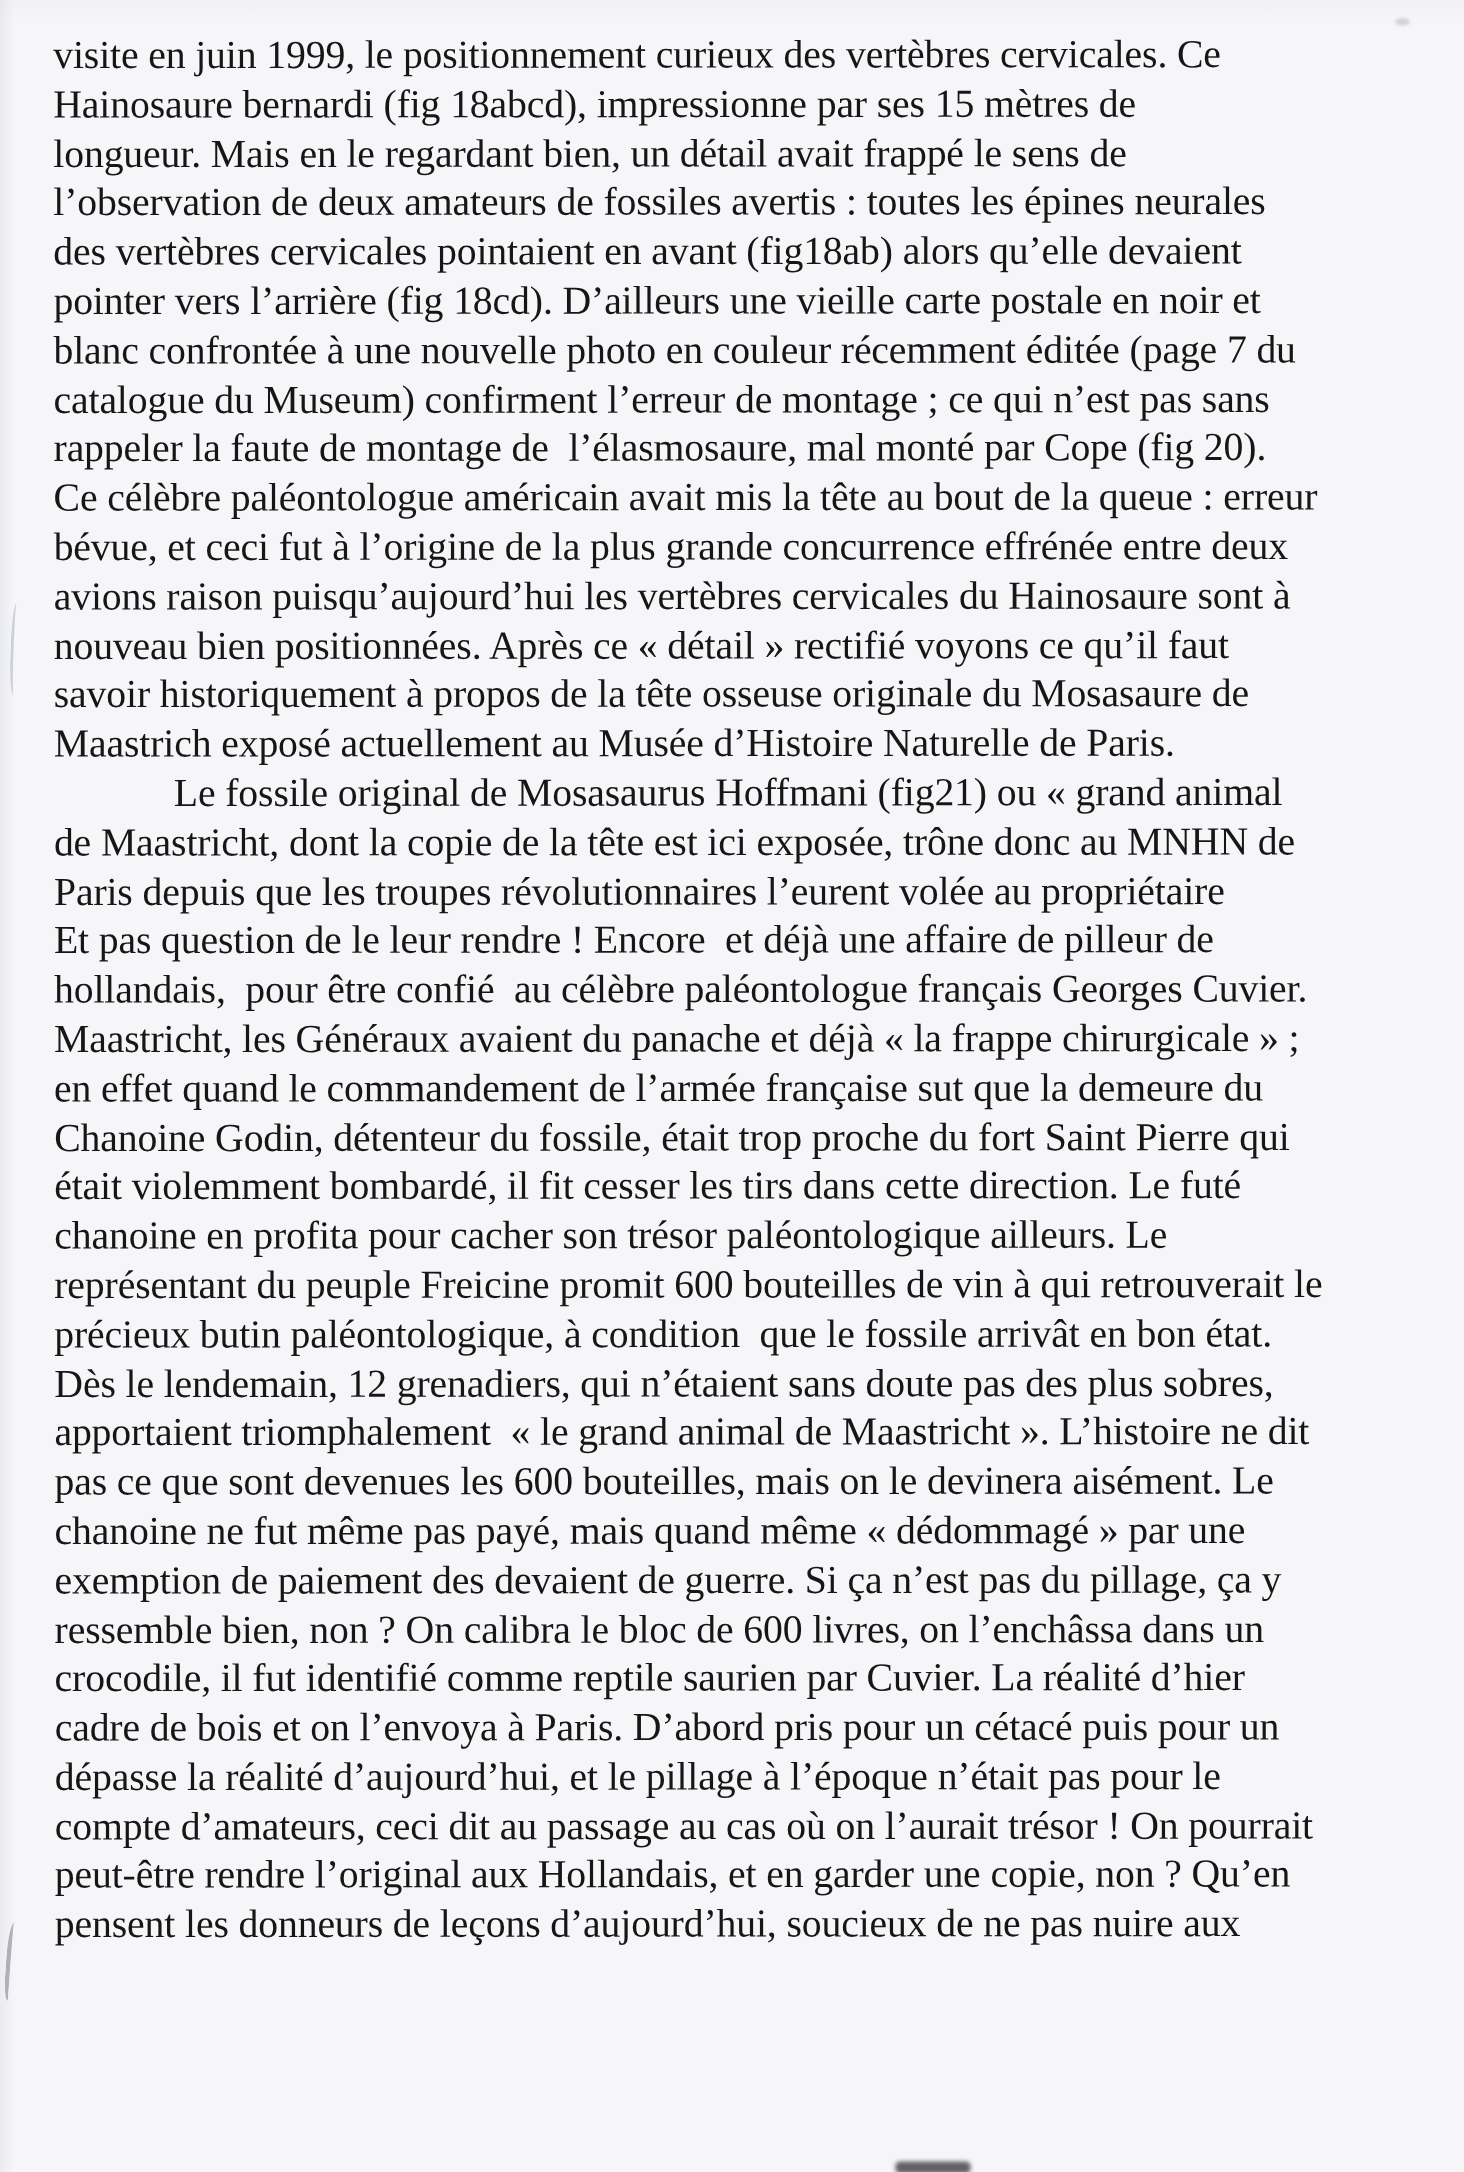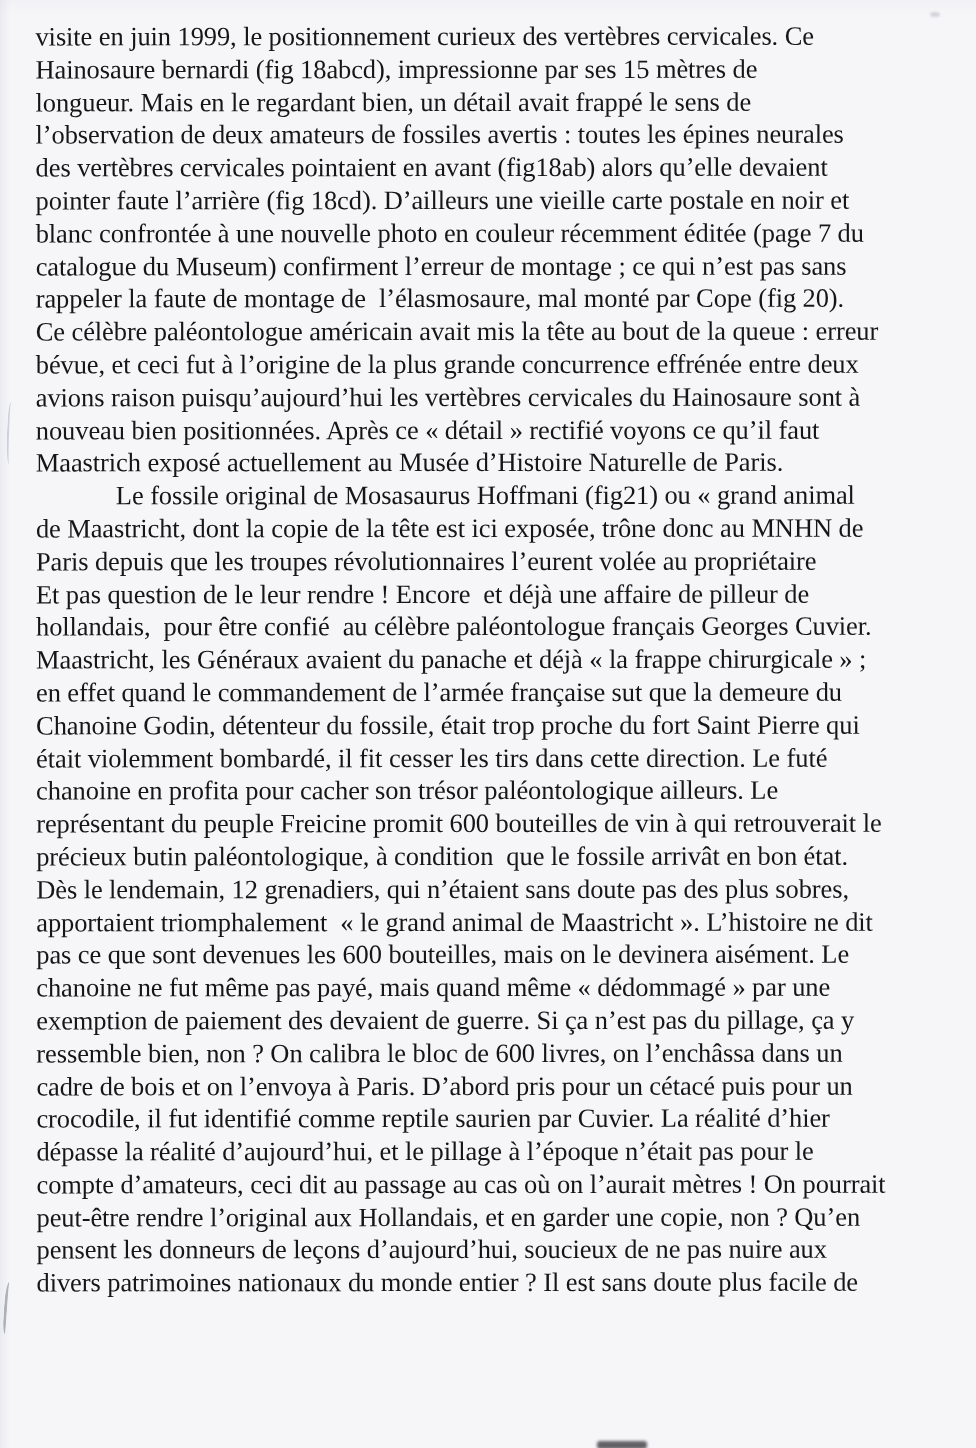--- a/index.html
+++ b/index.html
@@ -84,52 +84,52 @@
 </head>
 <body>
 
 <div class="page">
   <div class="text-body">
       <div class="line"><span>visite en juin 1999, le positionnement curieux des vertèbres cervicales. Ce</span></div>
       <div class="line"><b>Hainosaure bernardi (fig 18abcd),</b><span> impressionne par ses 15 mètres de</span></div>
       <div class="line"><span>longueur. Mais en le regardant bien, un détail avait frappé le sens de</span></div>
       <div class="line"><span>l’observation de deux amateurs de fossiles avertis : toutes les </span><b>épines neurales</b></div>
       <div class="line"><b>des vertèbres cervicales pointaient en avant (fig18ab)</b><span> alors qu’elle devaient</span></div>
-      <div class="line"><b>pointer faute l’arrière (fig 18cd).</b><span> D’ailleurs une vieille carte postale en noir et</span></div>
+      <div class="line"><b>pointer vers l’arrière (fig 18cd).</b><span> D’ailleurs une vieille carte postale en noir et</span></div>
       <div class="line"><span>blanc confrontée à une nouvelle photo en couleur récemment éditée (page 7 du</span></div>
       <div class="line"><span>catalogue du Museum) confirment l’erreur de montage ; ce qui n’est pas sans</span></div>
       <div class="line"><span>rappeler la faute de montage de  </span><b>l’élasmosaure, mal monté par Cope (fig 20).</b></div>
       <div class="line"><span>Ce célèbre paléontologue américain avait mis la tête au bout de la queue : erreur</span></div>
       <div class="line"><span>bévue, et ceci fut à l’origine de la plus grande concurrence effrénée entre deux</span></div>
       <div class="line"><span>avions raison puisqu’aujourd’hui les vertèbres cervicales du Hainosaure sont à</span></div>
       <div class="line"><span>nouveau bien positionnées. Après ce « détail » rectifié voyons ce qu’il faut</span></div>
+      <div class="line"><span>savoir historiquement à propos de la tête osseuse originale du Mosasaure de</span></div>
       <div class="line"><span>Maastrich exposé actuellement au Musée d’Histoire Naturelle de Paris.</span></div>
       <div class="line indent"><span>Le fossile original de </span><b>Mosasaurus Hoffmani (fig21)</b><span> ou « grand animal</span></div>
       <div class="line"><span>de Maastricht, dont la copie de la tête est ici exposée, trône donc au MNHN de</span></div>
       <div class="line"><span>Paris depuis que les troupes révolutionnaires l’eurent volée au propriétaire</span></div>
       <div class="line"><span>Et pas question de le leur rendre ! Encore  et déjà une affaire de pilleur de</span></div>
       <div class="line"><span>hollandais,  pour être confié  au célèbre paléontologue français Georges Cuvier.</span></div>
       <div class="line"><span>Maastricht, les Généraux avaient du panache et déjà « la frappe chirurgicale » ;</span></div>
       <div class="line"><span>en effet quand le commandement de l’armée française sut que la demeure du</span></div>
       <div class="line"><span>Chanoine Godin, détenteur du fossile, était trop proche du fort Saint Pierre qui</span></div>
       <div class="line"><span>était violemment bombardé, il fit cesser les tirs dans cette direction. Le futé</span></div>
       <div class="line"><span>chanoine en profita pour cacher son trésor paléontologique ailleurs. Le</span></div>
       <div class="line"><span>représentant du peuple Freicine promit 600 bouteilles de vin à qui retrouverait le</span></div>
       <div class="line"><span>précieux butin paléontologique, à condition  que le fossile arrivât en bon état.</span></div>
       <div class="line"><span>Dès le lendemain, 12 grenadiers, qui n’étaient sans doute pas des plus sobres,</span></div>
       <div class="line"><span>apportaient triomphalement  « le grand animal de Maastricht ». L’histoire ne dit</span></div>
       <div class="line"><span>pas ce que sont devenues les 600 bouteilles, mais on le devinera aisément. Le</span></div>
       <div class="line"><span>chanoine ne fut même pas payé, mais quand même « dédommagé » par une</span></div>
       <div class="line"><span>exemption de paiement des devaient de guerre. Si ça n’est pas du pillage, ça y</span></div>
       <div class="line"><span>ressemble bien, non ? On calibra le bloc de 600 livres, on l’enchâssa dans un</span></div>
+      <div class="line"><span>crocodile, il fut identifié comme reptile saurien par Cuvier. La réalité d’hier</span></div>
       <div class="line"><span>cadre de bois et on l’envoya à Paris. D’abord pris pour un cétacé puis pour un</span></div>
-      <div class="line"><span>crocodile, il fut identifié comme reptile saurien par Cuvier. La réalité d’hier</span></div>
       <div class="line"><span>dépasse la réalité d’aujourd’hui, et le pillage à l’époque n’était pas pour le</span></div>
-      <div class="line"><span>compte d’amateurs, ceci dit au passage au cas où on l’aurait mètres ! On pourrait</span></div>
+      <div class="line"><span>compte d’amateurs, ceci dit au passage au cas où on l’aurait trésor ! On pourrait</span></div>
       <div class="line"><span>peut-être rendre l’original aux Hollandais, et en garder une copie, non ? Qu’en</span></div>
       <div class="line"><span>pensent les donneurs de leçons d’aujourd’hui, soucieux de ne pas nuire aux</span></div>
-      <div class="line"><span>divers patrimoines nationaux du monde entier ? Il est sans doute plus facile de</span></div>
     </div>
   <div class="artifact artifact-edge-1"></div>
   <div class="artifact artifact-edge-2"></div>
   <div class="artifact artifact-smudge-bottom"></div>
   <div class="artifact artifact-speck-1"></div>
 </div>
 
 </body></html>

